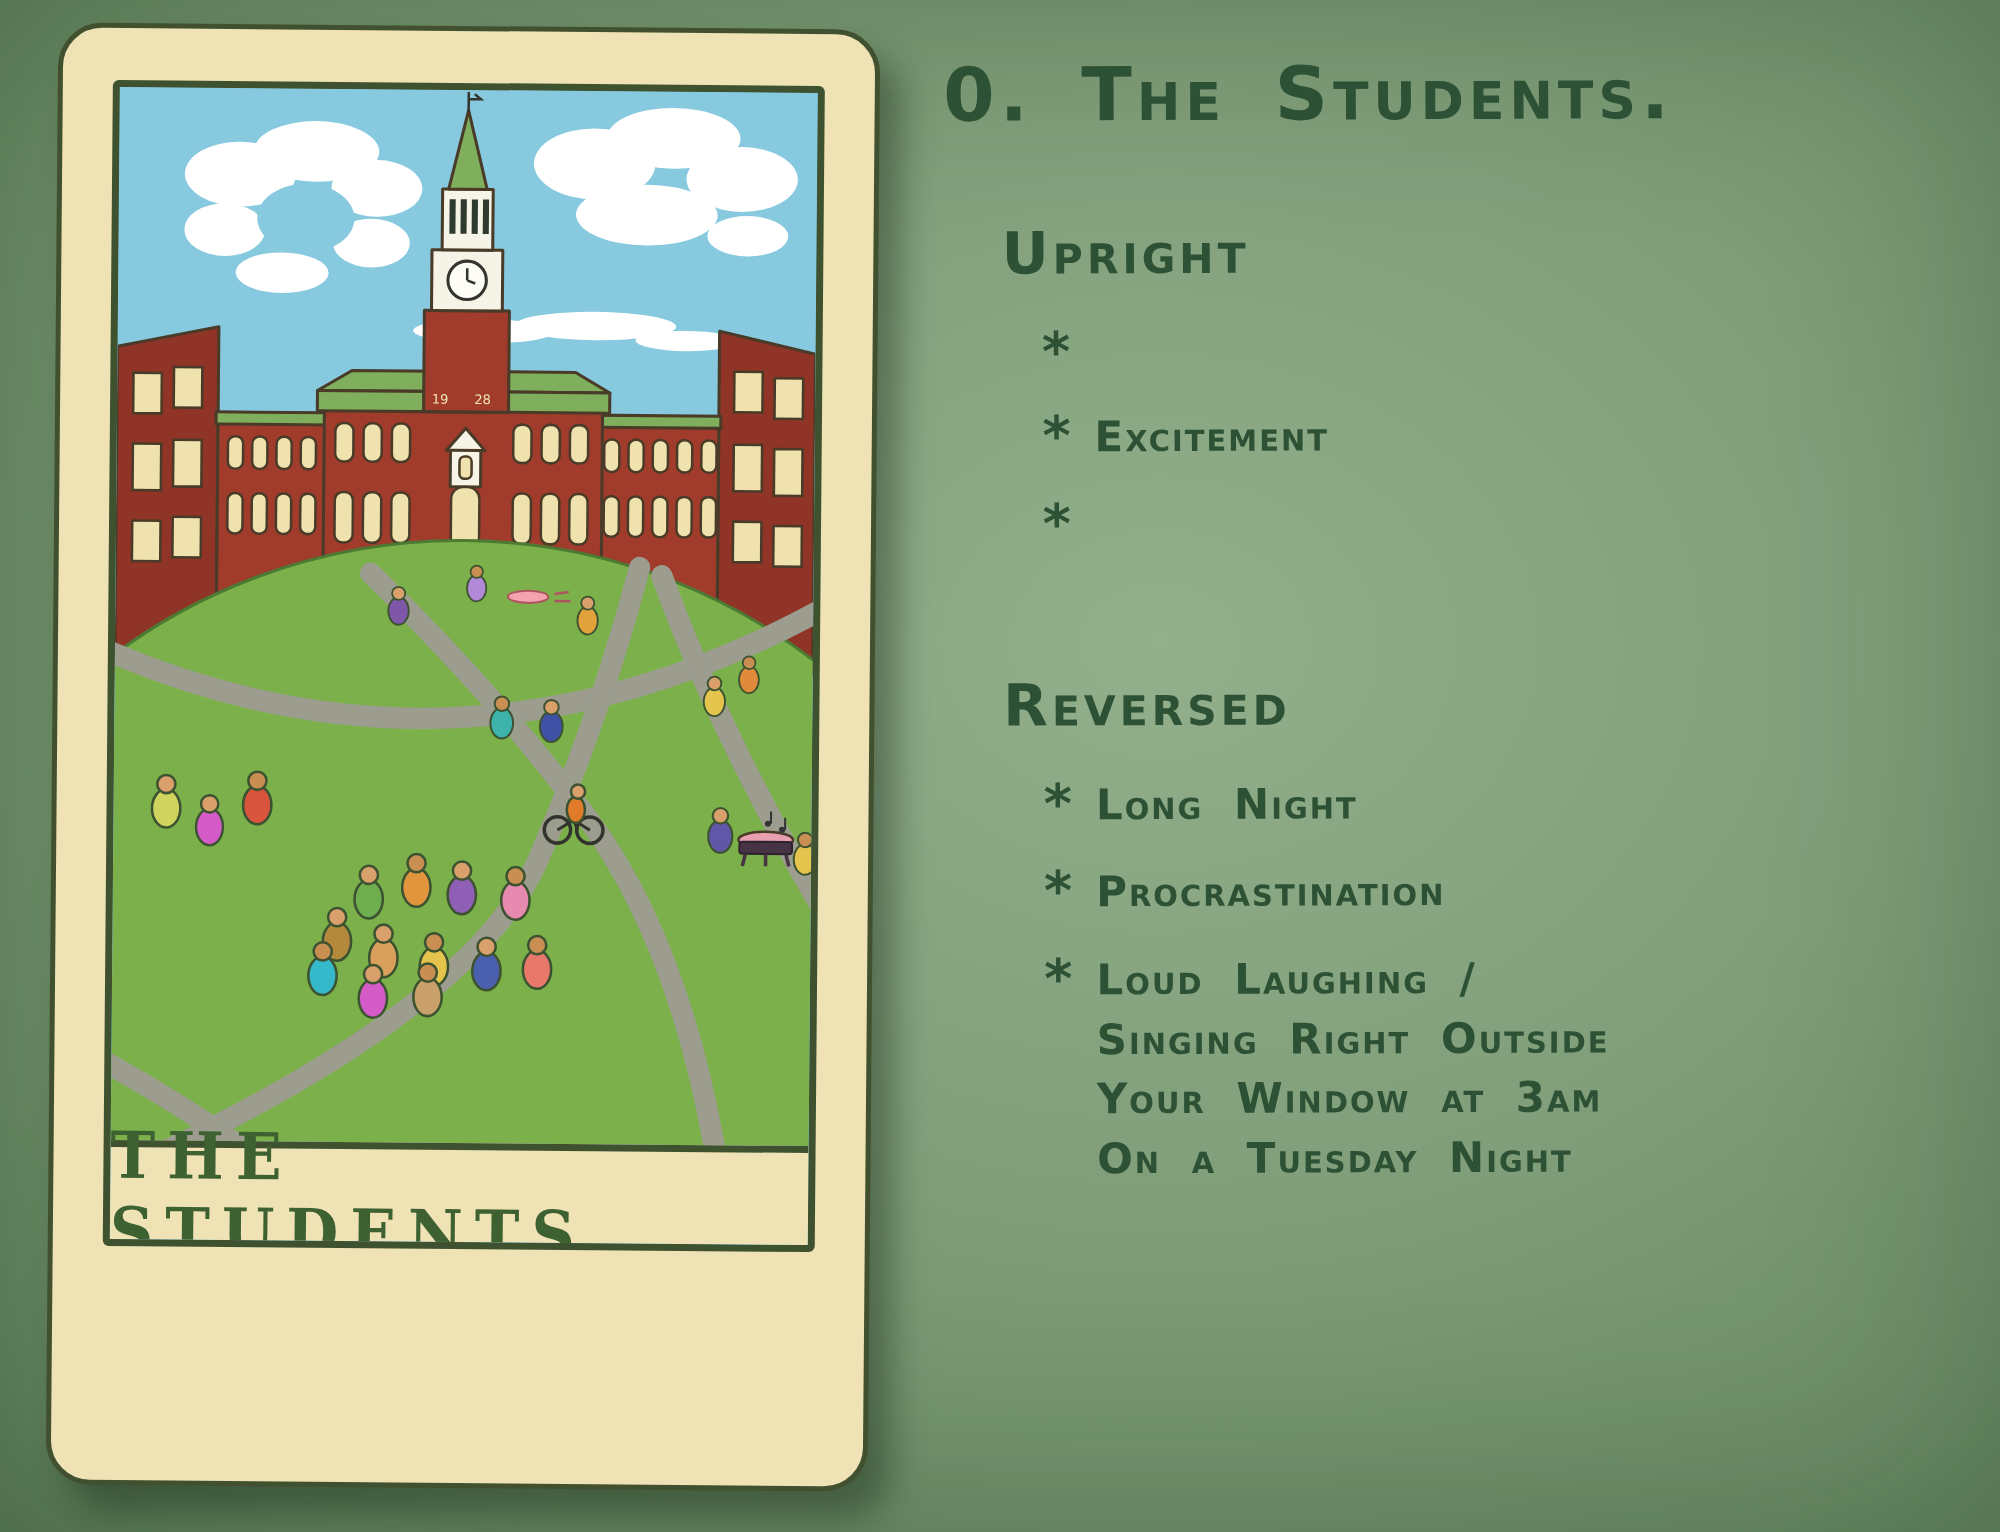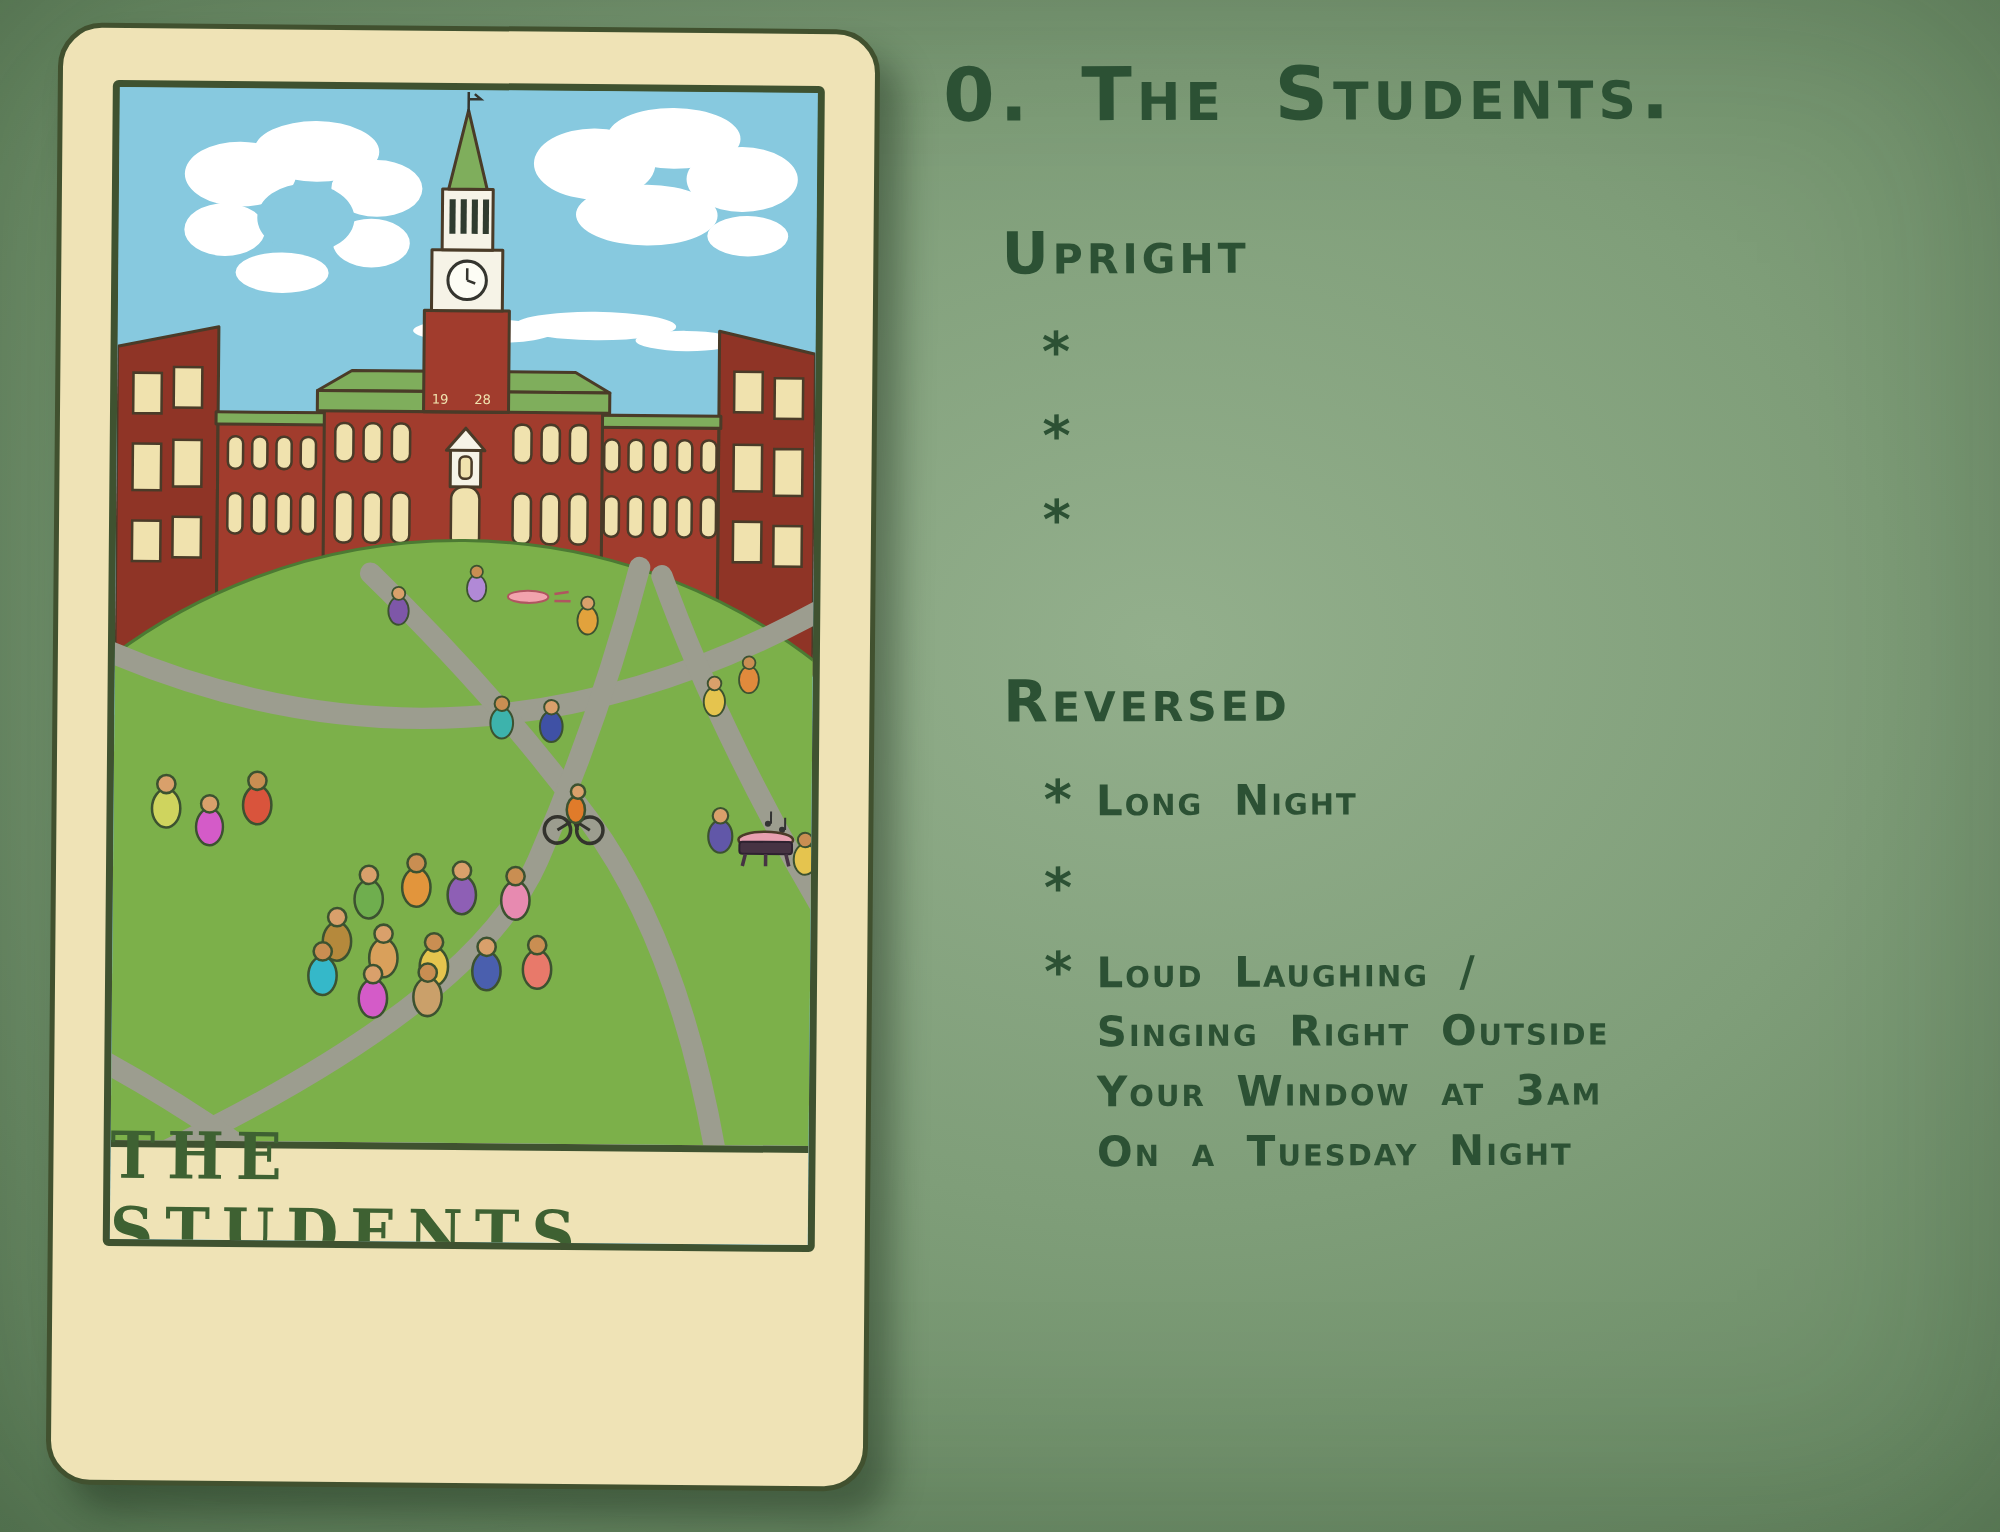--- a/index.html
+++ b/index.html
@@ -319,36 +319,38 @@
     <h1 class="heading">0. The Students.</h1>
 
     <section class="sec first">
       <h2 class="sec-title">Upright</h2>
       <div class="items">
         <div class="item">
           <span class="bullet">*</span>
         </div>
         <div class="item">
           <span class="bullet">*</span>
+          <span class="item-text">Excitement</span>
         </div>
         <div class="item">
           <span class="bullet">*</span>
         </div>
       </div>
     </section>
 
     <section class="sec">
       <h2 class="sec-title">Reversed</h2>
       <div class="items">
         <div class="item">
           <span class="bullet">*</span>
           <span class="item-text">Long Night</span>
         </div>
         <div class="item">
           <span class="bullet">*</span>
+          <span class="item-text">Procrastination</span>
         </div>
         <div class="item">
           <span class="bullet">*</span>
           <span class="item-text">Loud Laughing / Singing Right Outside Your Window at 3am On a Tuesday Night</span>
         </div>
       </div>
     </section>
   </div>
 
 </div>

